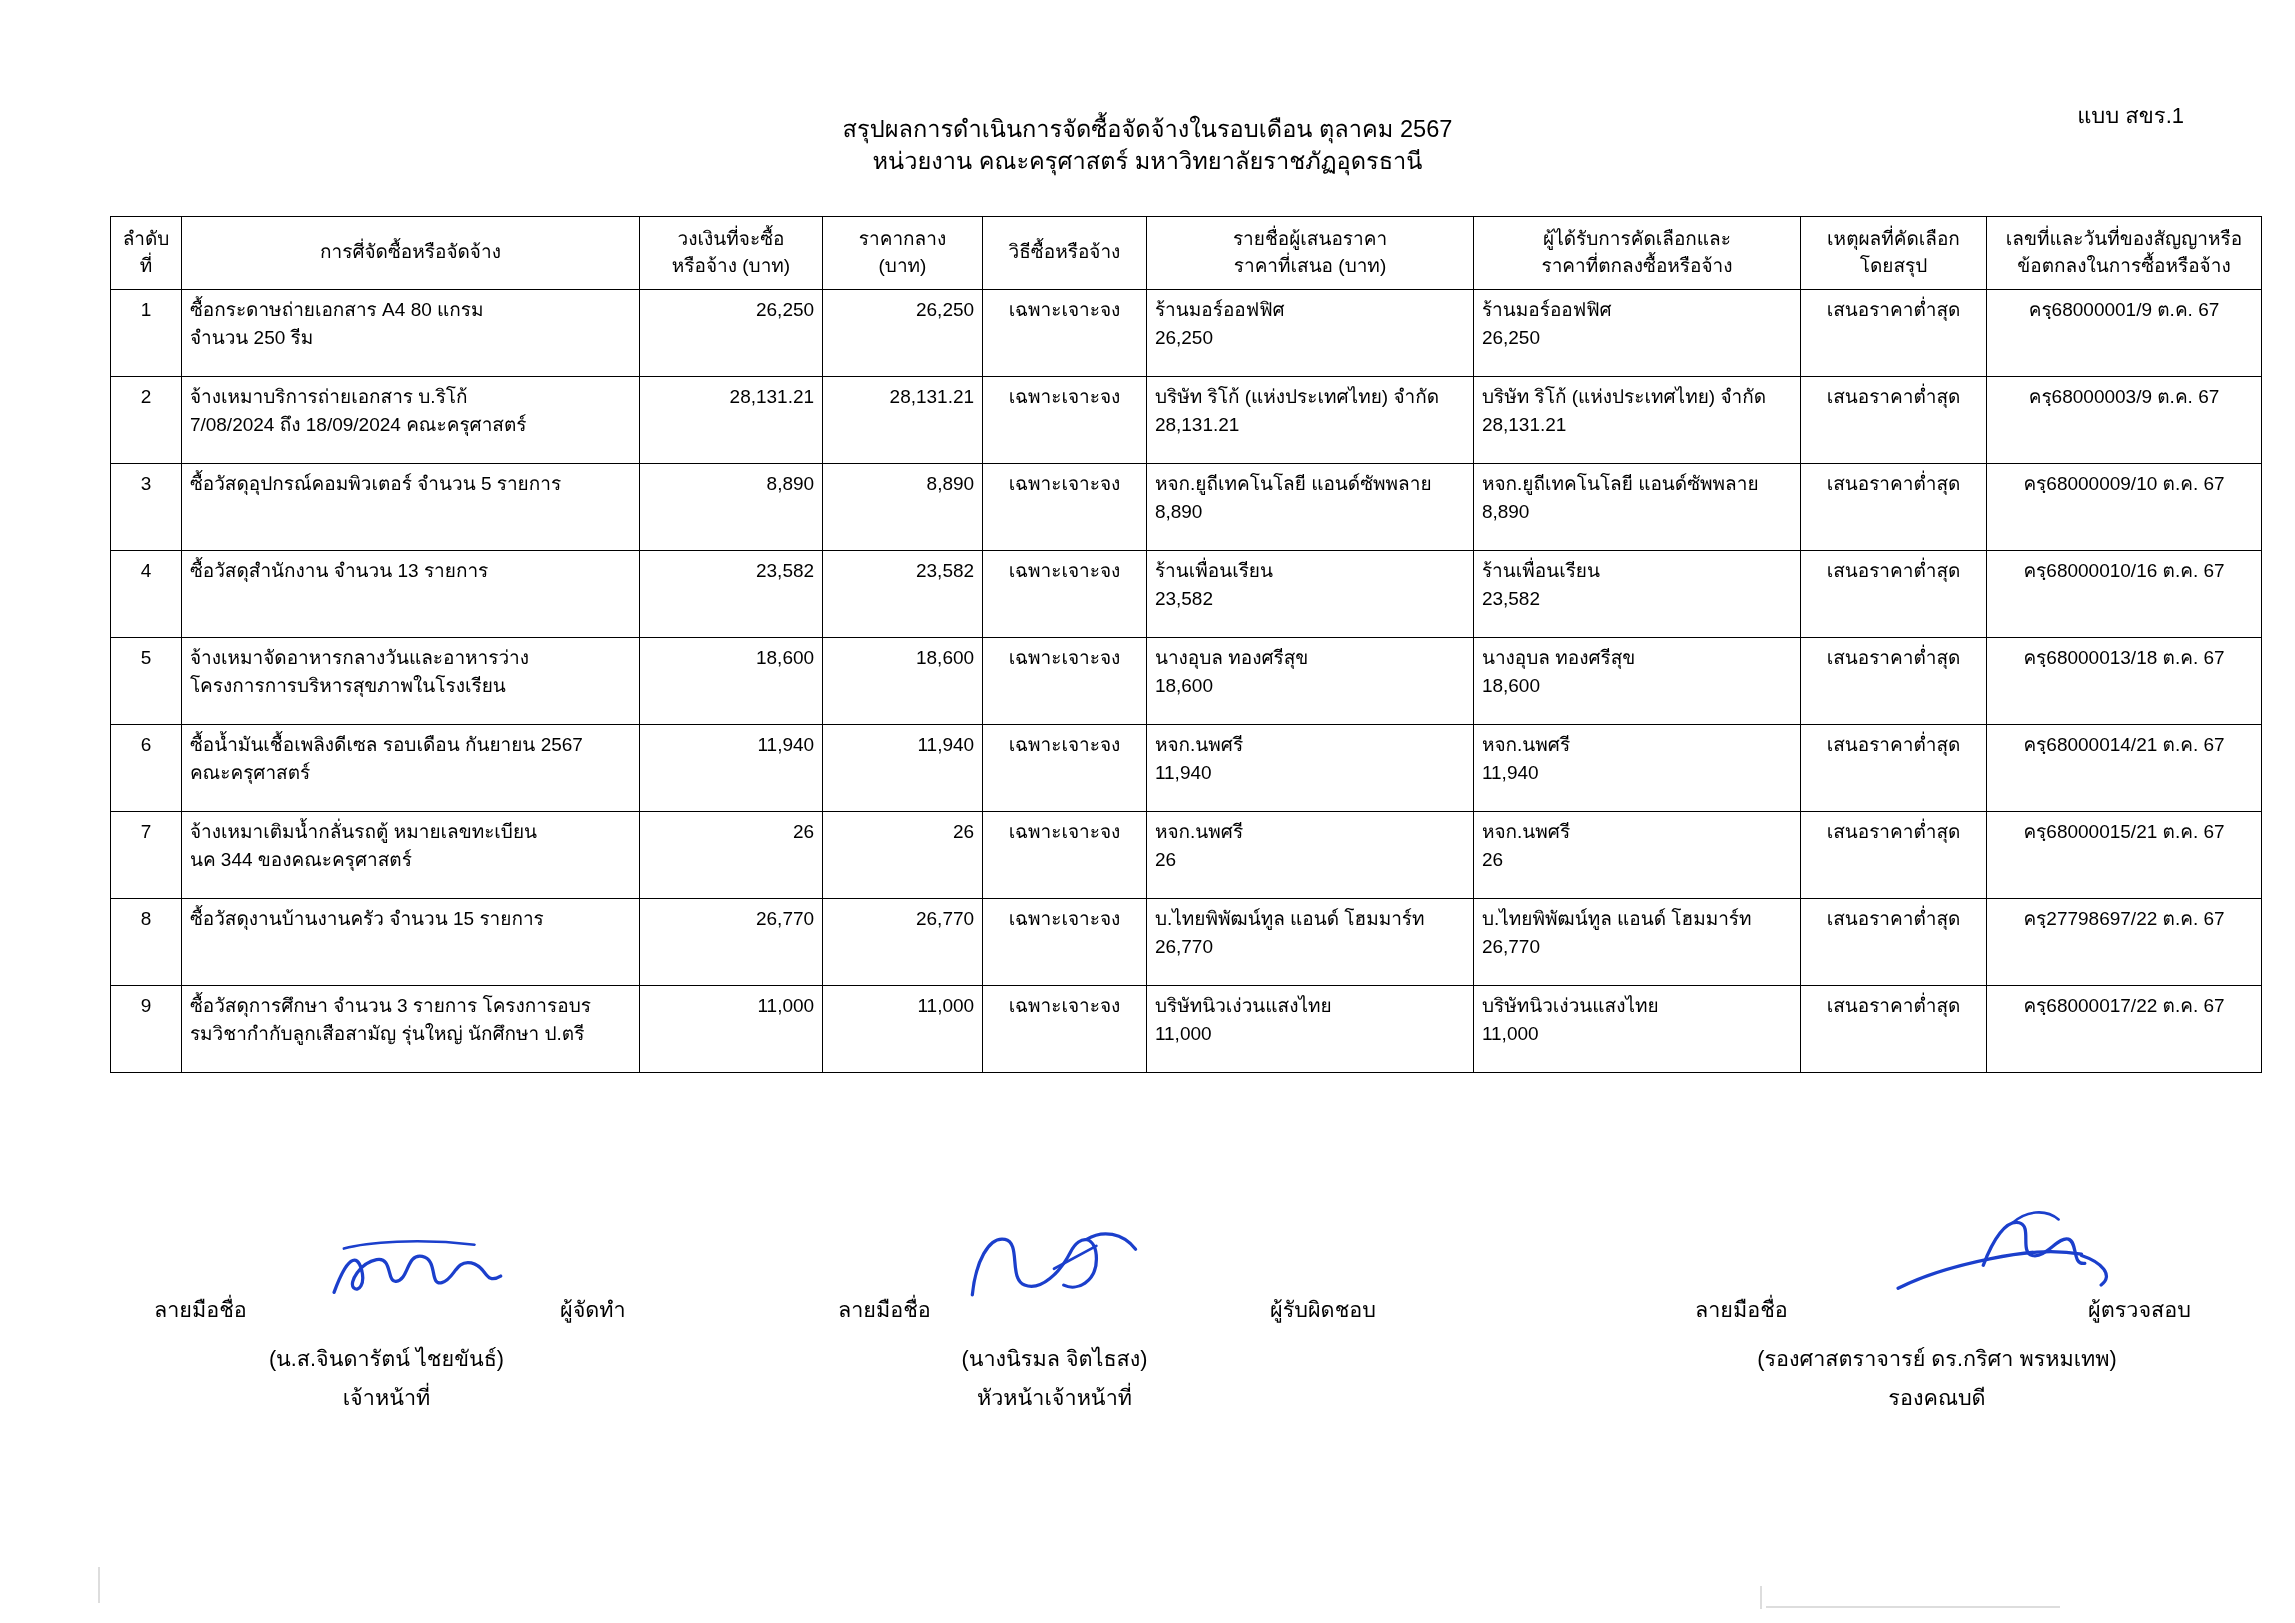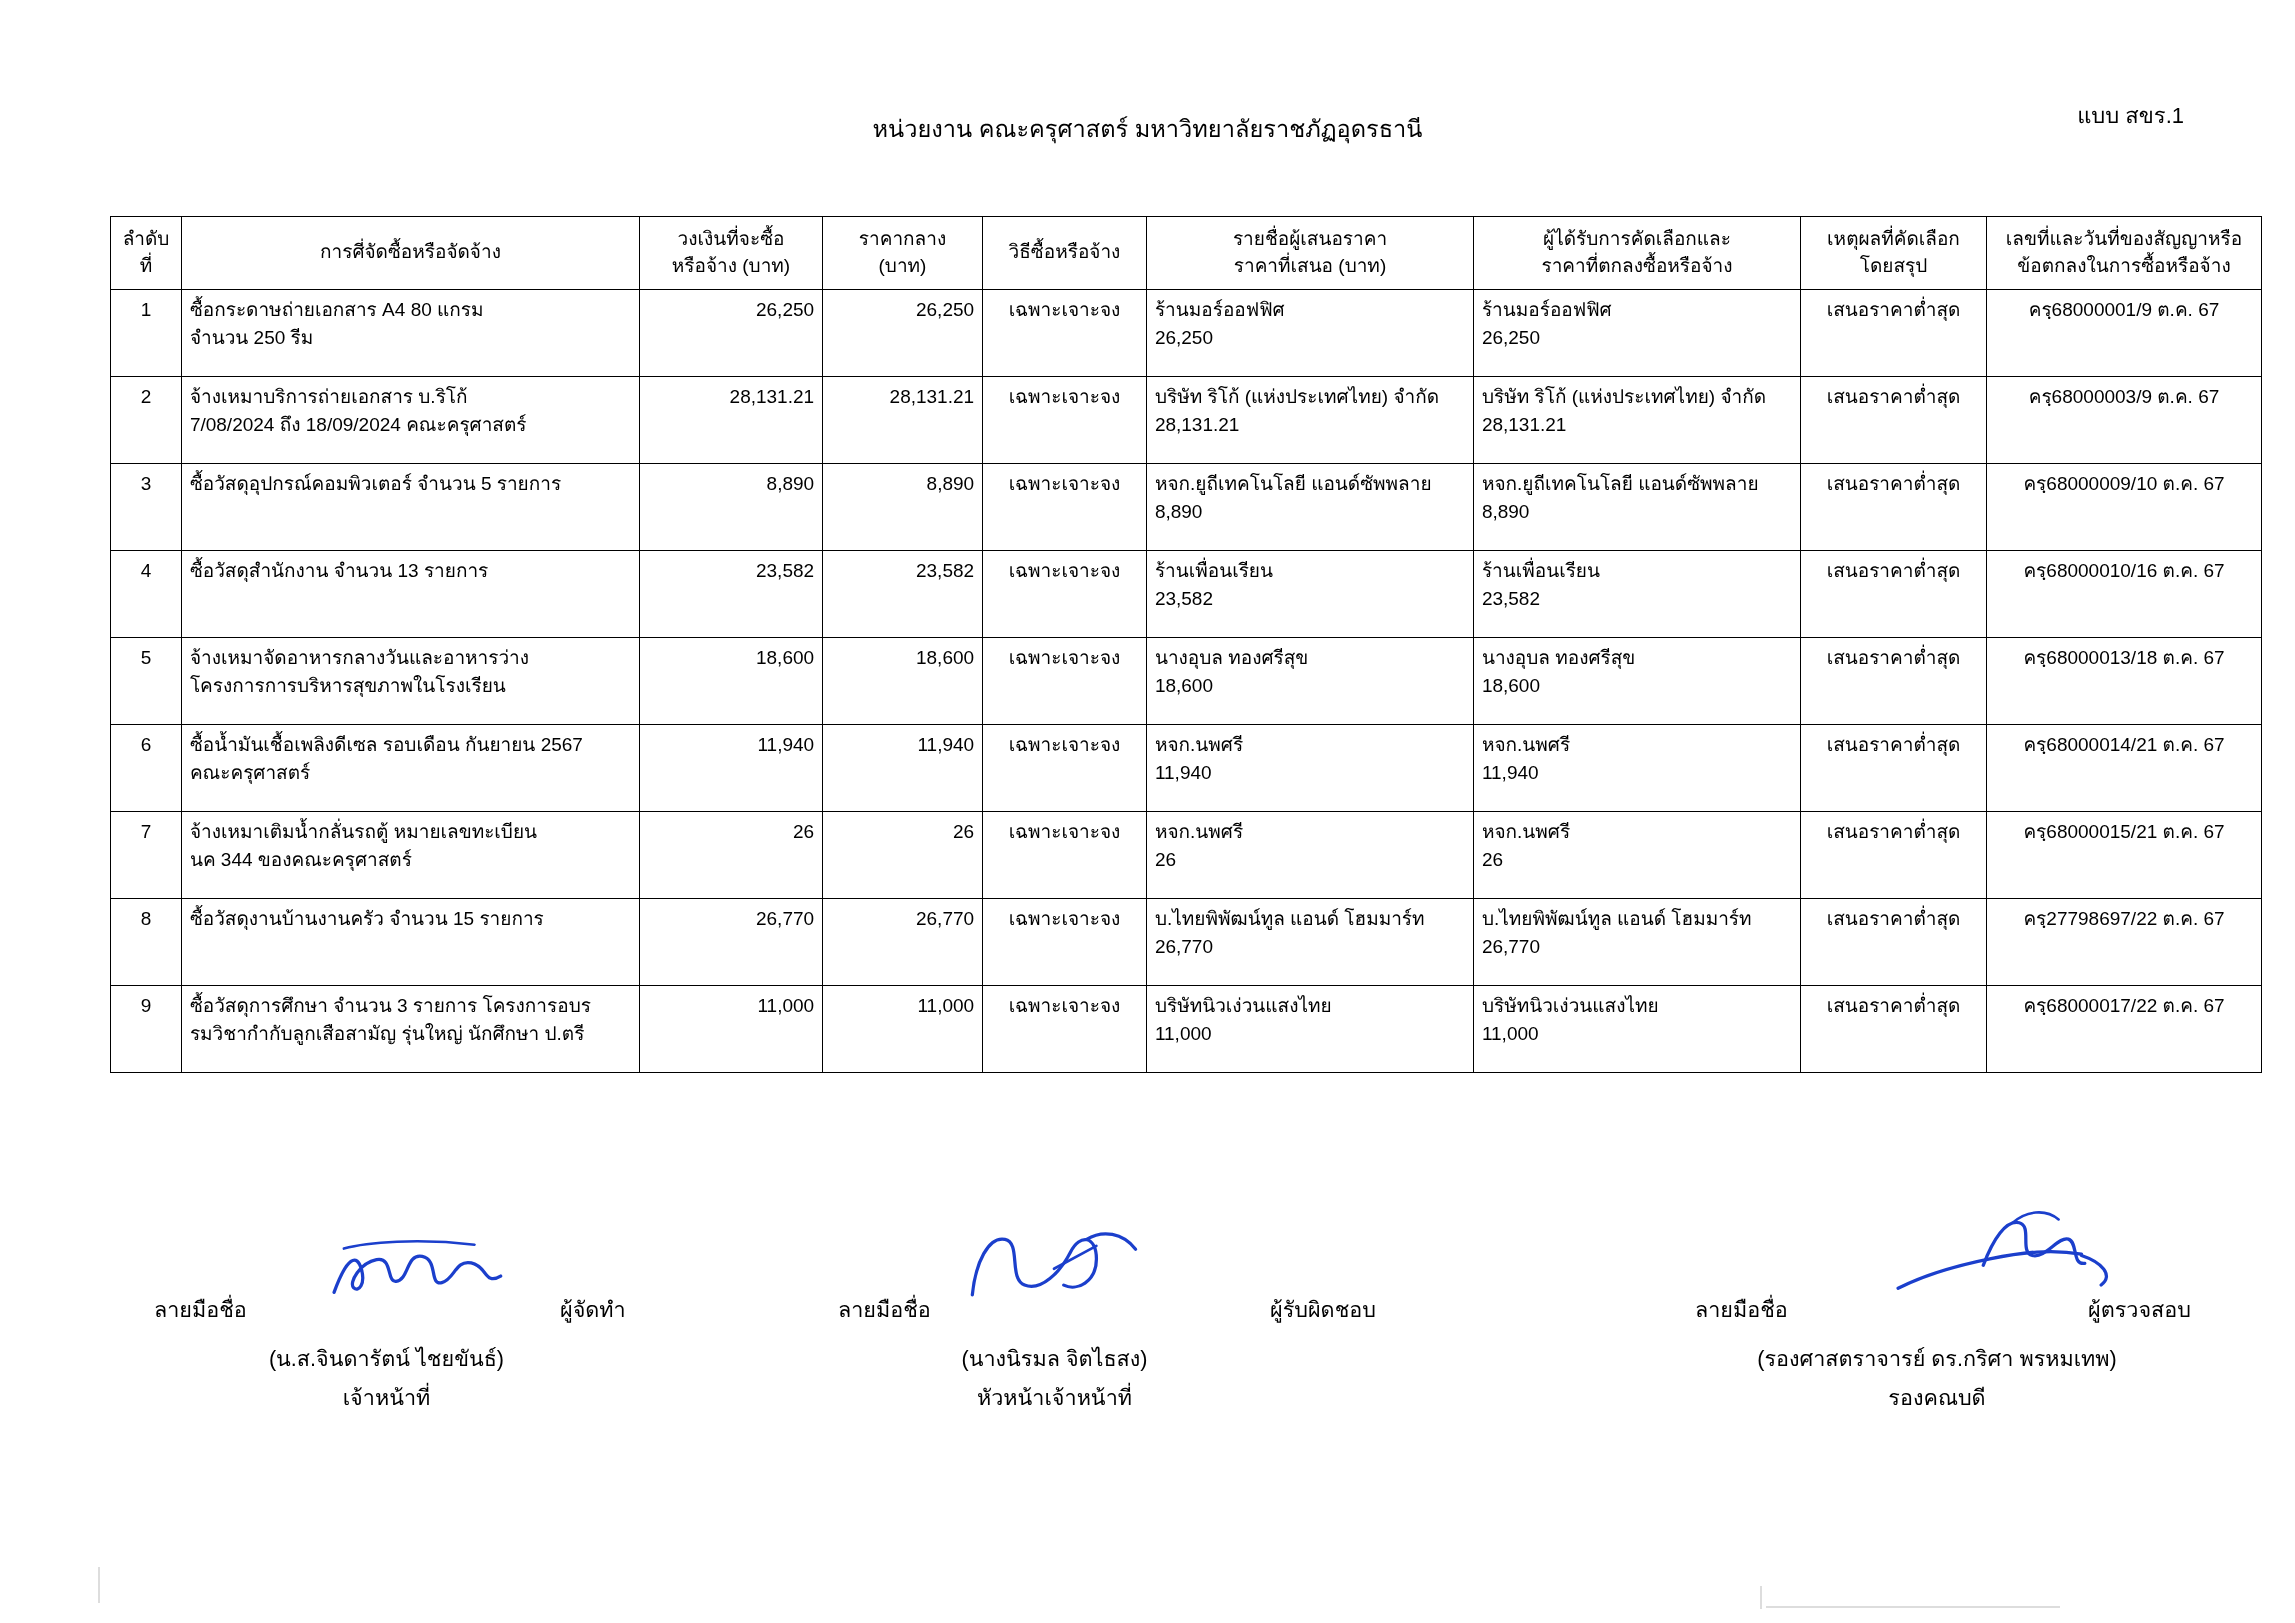--- a/index.html
+++ b/index.html
@@ -132,20 +132,21 @@
   }
 </style>
 </head>
 <body>
 
 <div class="page">
 
   <div class="form-code">แบบ สขร.1</div>
 
   <div class="title-block">
+    <div class="title-line1">สรุปผลการดำเนินการจัดซื้อจัดจ้างในรอบเดือน  ตุลาคม 2567</div>
     <div class="title-line2">หน่วยงาน  คณะครุศาสตร์ มหาวิทยาลัยราชภัฏอุดรธานี</div>
   </div>
 
   <div class="table-wrap">
     <table class="main">
       <colgroup>
         <col class="c-no">
           <col class="c-work">
           <col class="c-budget">
           <col class="c-mid">

